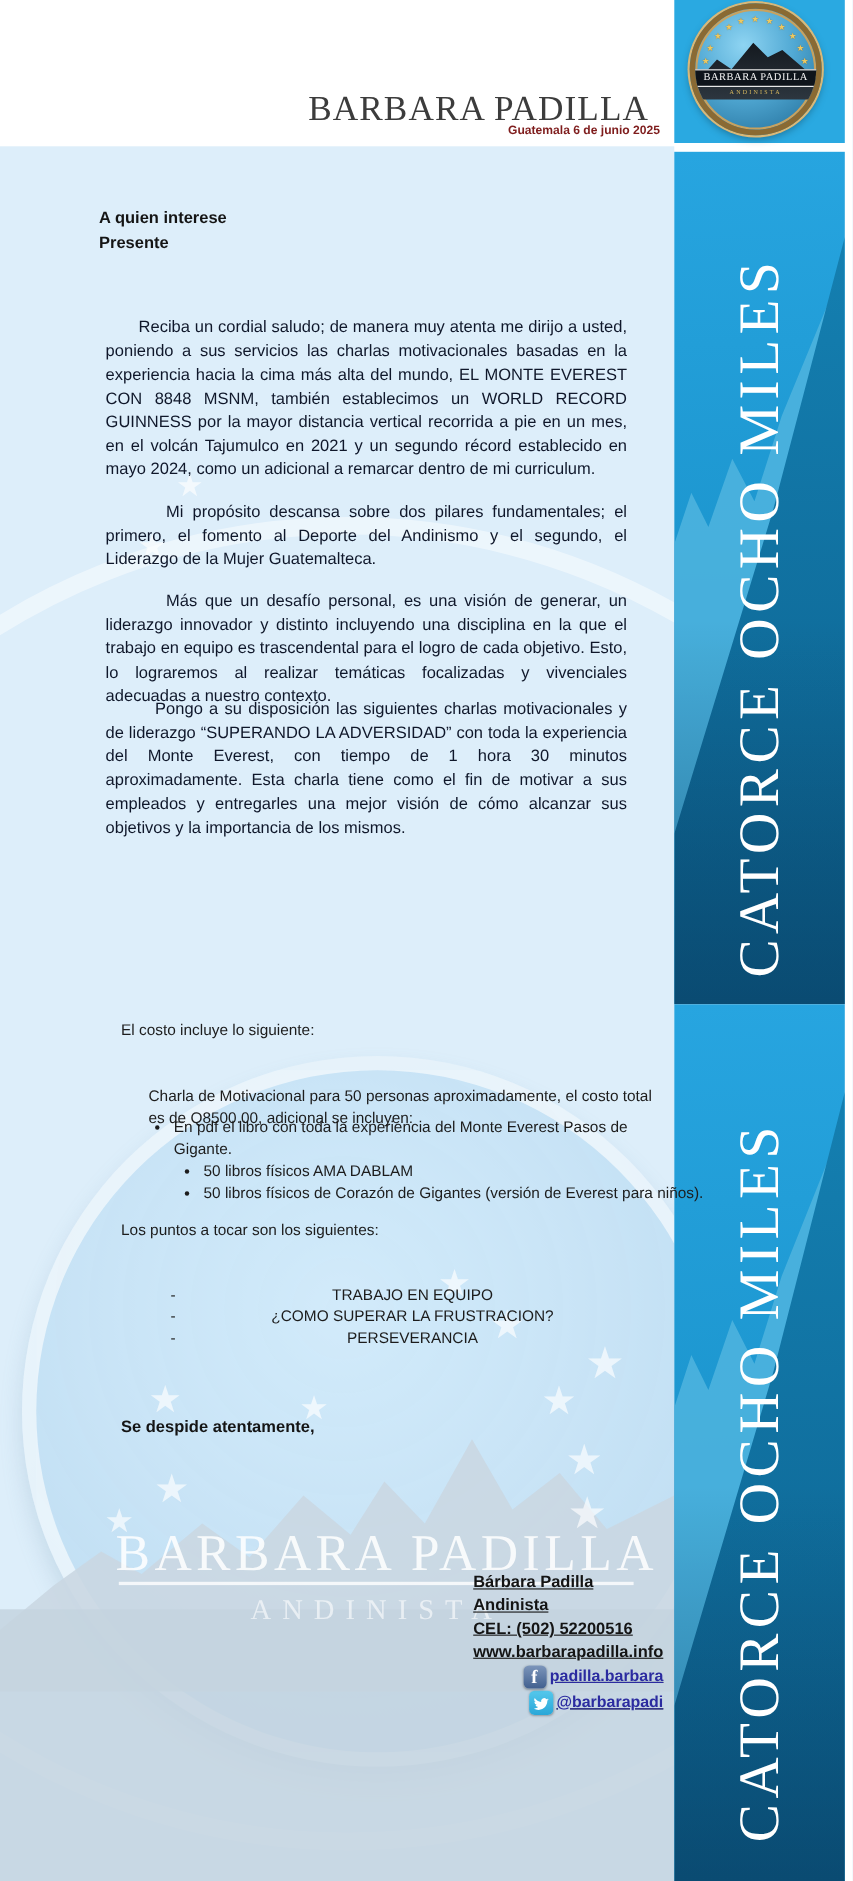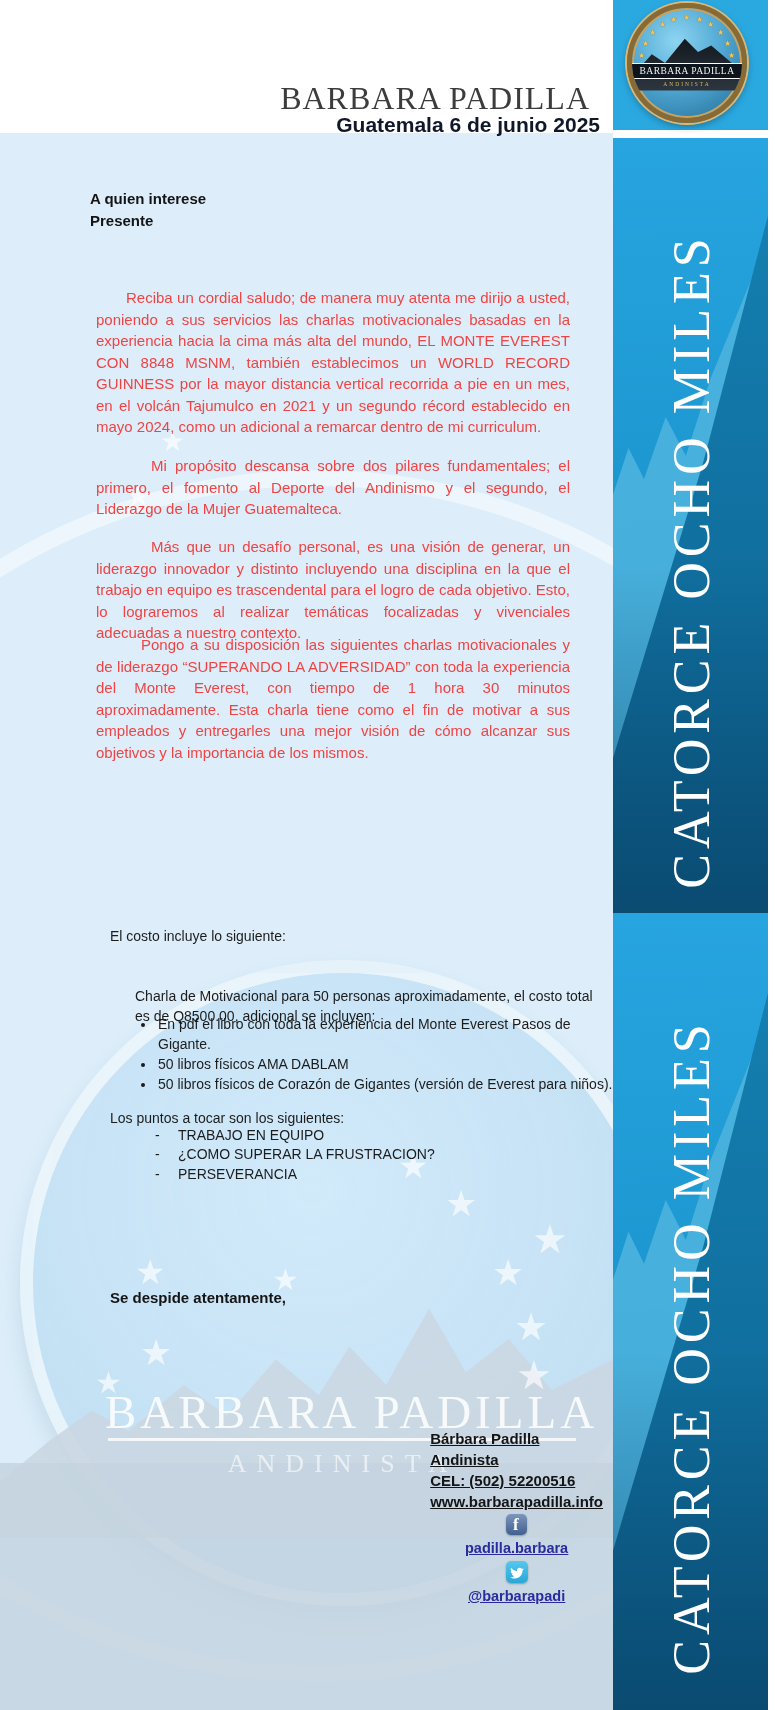--- a/index.html
+++ b/index.html
@@ -2,21 +2,21 @@
 <html><head>
 <meta charset="utf-8">
 <style>
   html,body{margin:0;padding:0;}
   .page{position:relative;width:775px;height:1710px;background:#ffffff;overflow:hidden;
         font-family:"Liberation Sans",sans-serif;color:#212121;}
 
   
   .hdr-title{position:absolute;top:80px;right:185px;font-family:"Liberation Serif",serif;
              font-size:32px;letter-spacing:1px;color:#3c3c3c;white-space:nowrap;}
-  .hdr-date{position:absolute;top:113px;right:175px;font-size:21px;font-weight:bold;color:#0f172a;white-space:nowrap;}
+  .hdr-date{position:absolute;top:113px;right:175px;font-size:11px;font-weight:bold;color:#7f1d1d;white-space:nowrap;}
 
   
   .side-band{position:absolute;left:613px;top:0;width:155px;height:130px;background:#2aa9e1;}
   .panel{position:absolute;left:613px;width:155px;overflow:hidden;
          background:linear-gradient(178deg,#27a5e0 0%,#1d97d0 45%,#0f6e9e 100%);}
   .panel1{top:138px;height:775px;}
   .panel2{top:913px;height:797px;}
   .ridge-light{position:absolute;inset:0;background:#4db2de;opacity:.9;
     clip-path:polygon(0 46%,10% 40%,20% 44%,34% 36%,47% 41%,63% 31%,100% 13%,100% 100%,0 100%);}
   .ridge-dark{position:absolute;inset:0;background:linear-gradient(180deg,#1583b5 0%,#0c5f8c 100%);
@@ -56,41 +56,41 @@
     font-size:47px;letter-spacing:4px;color:rgba(255,255,255,.85);white-space:nowrap;}
   .wm-rule{position:absolute;left:108px;top:1305px;width:468px;height:3px;background:rgba(255,255,255,.8);}
   .wm-sub{position:absolute;left:105px;top:1316px;width:475px;text-align:center;font-family:"Liberation Serif",serif;
     font-size:26px;letter-spacing:10px;color:rgba(255,255,255,.6);}
   .star{position:absolute;color:rgba(255,255,255,.65);}
   .star::before{content:"★";}
 
   
   .abs{position:absolute;z-index:2;}
   .recipient{left:90px;top:188px;font-size:15px;font-weight:bold;line-height:21.5px;color:#141414;}
-  .para{left:96px;width:474px;font-size:15px;line-height:21.5px;text-align:justify;color:#ef4444;}
+  .para{left:96px;width:474px;font-size:15px;line-height:21.5px;text-align:justify;color:#0f172a;}
   .p1{top:272px;text-indent:30px;}
   .p2{top:440px;text-indent:55px;}
   .p3{top:521px;text-indent:55px;}
   .p4{top:619px;text-indent:45px;}
   .sec{left:110px;width:462px;font-size:14px;line-height:20px;color:#1c1c1c;}
   .cost-h{top:926px;}
   .cost-t{top:986px;margin-left:25px;}
   .inc-list{top:1014px;margin:0;padding:0 0 0 46px;list-style:disc;}
   .inc-list li{line-height:20px;padding-left:2px;}
-  .inc-list li.nowrap{white-space:nowrap;}
+  .inc-list li.nowrap{white-space:nowrap;margin-left:27px;}
   .pts-h{top:1108px;}
-  .top-list{top:1126px;margin:0;padding:0;list-style:none;}
+  .top-list{top:1168px;margin:0;padding:0;list-style:none;text-align:center;}
   .top-list li{line-height:19.4px;padding-left:68px;position:relative;}
   .top-list li::before{content:"-";position:absolute;left:45px;}
   .closing{left:110px;top:1289px;font-size:15px;font-weight:bold;color:#141414;}
 
   
   .sig{right:172px;top:1428px;text-align:left;font-size:15px;line-height:21px;color:#141414;z-index:3;text-decoration:underline;}
   .sig .strong{font-weight:bold;}
-  .sig-row{display:flex;justify-content:flex-end;align-items:center;gap:3px;margin-top:2px;flex-direction:column;}
+  .sig-row{display:flex;justify-content:flex-end;align-items:center;gap:3px;margin-top:2px;}
   .sig a{color:#2b2ba0;text-decoration:underline;font-weight:bold;font-size:14.5px;}
   .fb-icon{width:21px;height:21px;border-radius:5px;background:linear-gradient(180deg,#7d96bb,#41608f);
     position:relative;box-shadow:0 1px 2px rgba(0,0,0,.3);flex:0 0 auto;}
   .fb-icon::before{content:"f";position:absolute;left:7px;top:0px;color:#fff;font-family:"Liberation Serif",serif;
     font-weight:bold;font-size:17px;}
   .tw-icon{width:22px;height:22px;border-radius:5px;background:linear-gradient(180deg,#55c8ec,#2aa7d8);
     display:flex;align-items:center;justify-content:center;box-shadow:0 1px 2px rgba(0,0,0,.3);flex:0 0 auto;}
   .tw-icon svg{width:15px;height:15px;}
 </style>
 </head>

